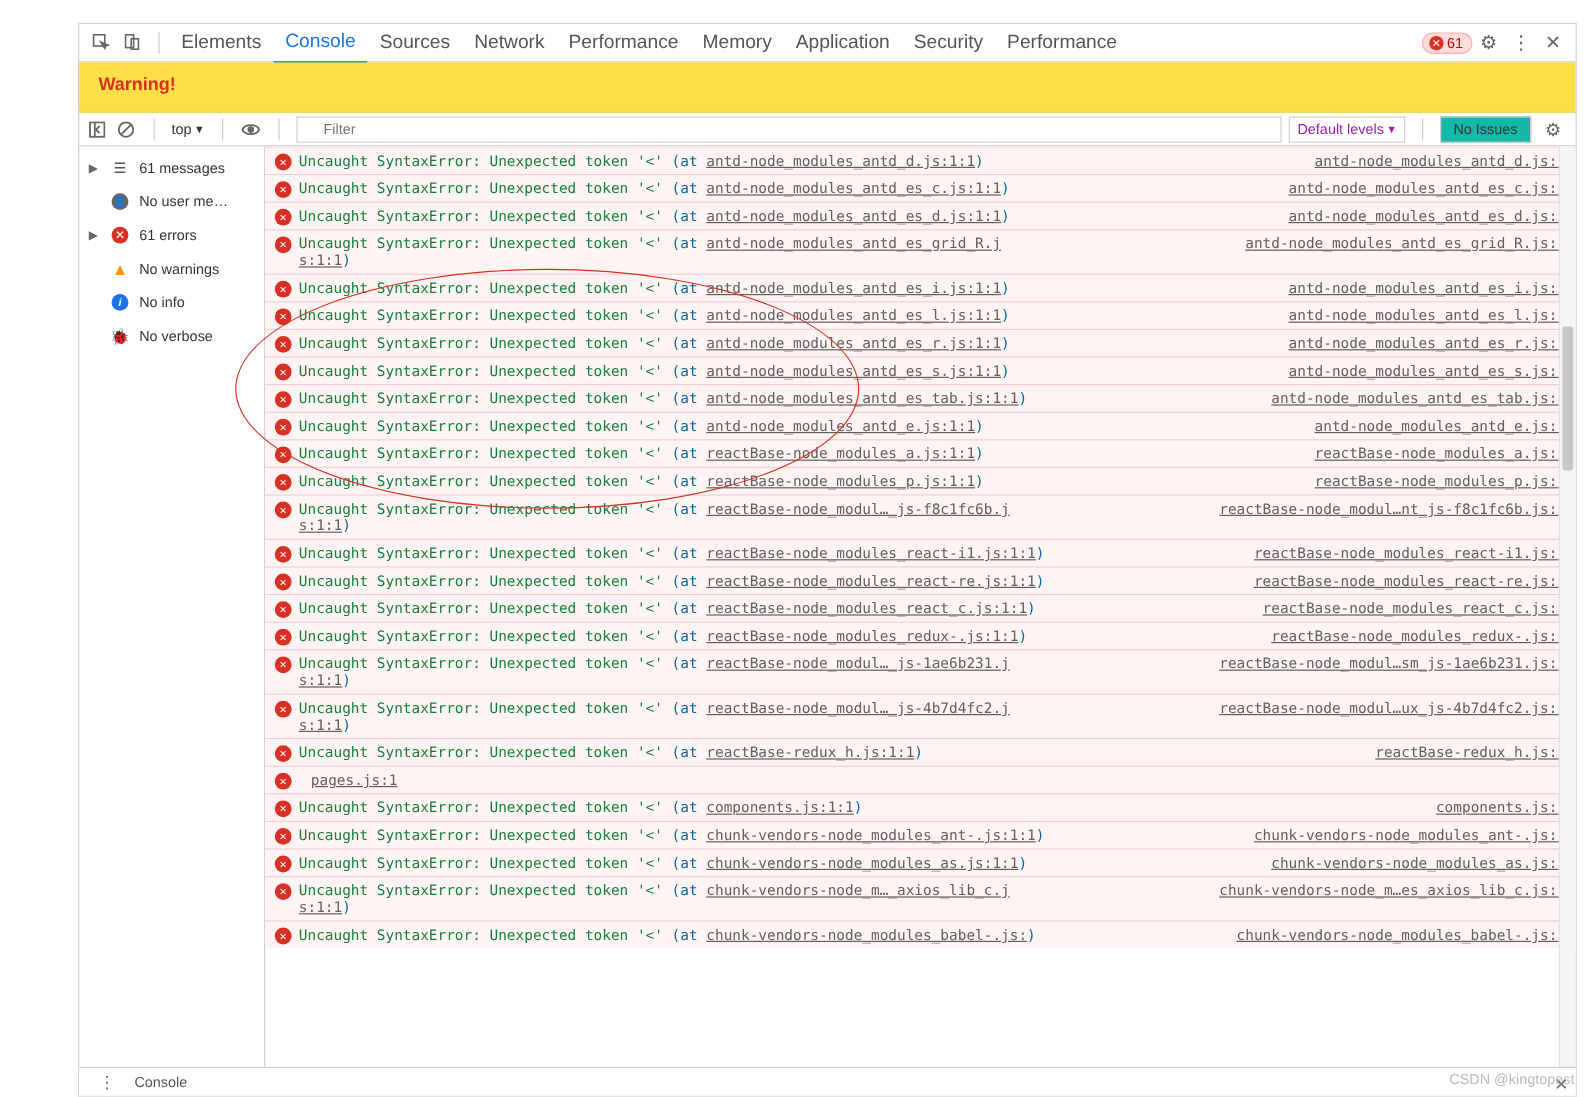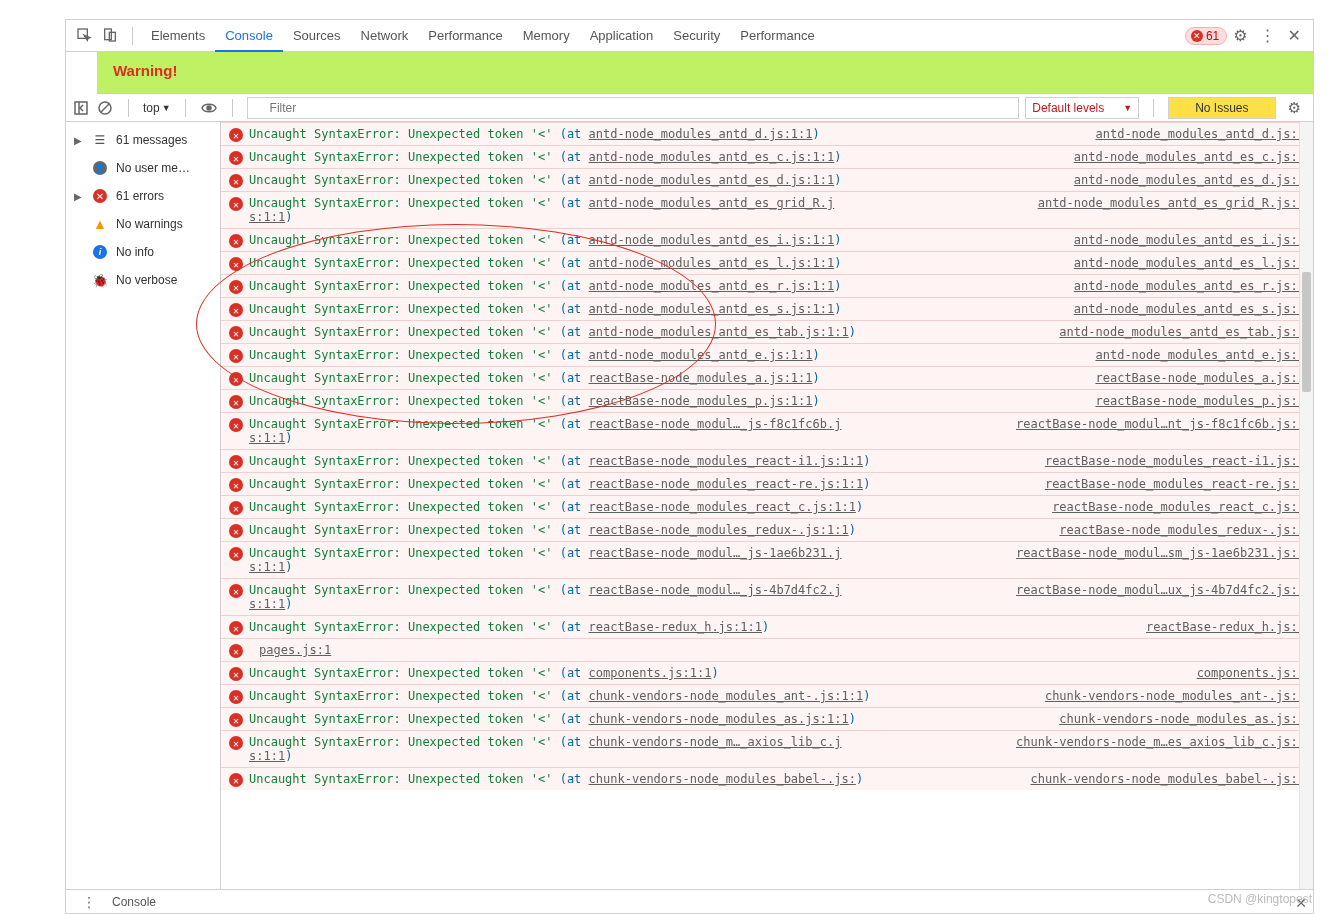--- a/index.html
+++ b/index.html
@@ -1,35 +1,35 @@
 <!DOCTYPE html>
 <html><head>
 <meta charset="utf-8">
 <style>
 *{box-sizing:border-box;margin:0;padding:0;}
 body{font-family:"Segoe UI",Arial,sans-serif;font-size:12px;color:#333;background:#fff;width:1328px;height:914px;overflow:hidden;position:relative;}
 .panel{position:absolute;left:65px;top:19px;right:14px;bottom:0;border:1px solid #d0d0d0;display:flex;flex-direction:column;}
 .tabbar{height:32px;border-bottom:1px solid #d0d0d0;display:flex;align-items:center;padding:0 6px;gap:0;}
 .dev-icon{display:inline-block;width:18px;height:18px;margin:0 4px;color:#666;}
 .vsep{width:1px;height:18px;background:#ccc;margin:0 8px;}
-.tab{padding:7px 10px;color:#555;cursor:pointer;font-size:13px;}
+.tab{padding:7px 10px;color:#555;cursor:pointer;font-size:16px;}
 .tab.active{color:#1a73e8;border-bottom:2px solid#1a73e8;margin-bottom:-1px;}
 .tab-spacer{flex:1;}
 .err-pill{background:#fdd;border:1px solid #f7b0b0;border-radius:9px;padding:1px 7px 1px 5px;display:flex;align-items:center;gap:3px;color:#c00;font-size:12px;}
 .err-pill .x{background:#d93025;color:#fff;border-radius:50%;width:12px;height:12px;font-size:9px;display:flex;align-items:center;justify-content:center;}
 .gear,.kebab,.close{font-size:16px;color:#666;padding:4px 6px;cursor:pointer;}
-.warning-box{background:#bef264;border-bottom:1px solid #e8d16b;padding:10px 16px;margin-left:31px;}
+.warning-box{background:#fde047;border-bottom:1px solid #e8d16b;padding:10px 16px;}
 .warning-box h3{color:#d93025;font-size:15px;margin-bottom:4px;}
 .warning-box p{color:#444;font-size:12px;}
 .toolbar{height:28px;border-bottom:1px solid #d0d0d0;display:flex;align-items:center;padding:0 6px;gap:6px;position:relative;}
 .tool-ic{width:18px;height:18px;color:#666;display:flex;align-items:center;justify-content:center;cursor:pointer;}
 .ctx{color:#333;font-size:12px;display:flex;align-items:center;gap:2px;cursor:pointer;}
 .filter-input{flex:1;border:1px solid #d0d0d0;height:22px;padding:0 22px;font-size:12px;color:#888;}
-.levels{border:1px solid #d0d0d0;height:22px;padding:0 6px;font-size:12px;color:#b91c1c;display:flex;align-items:center;gap:19px;justify-content:center;}
-.issues-btn{border:1px solid #d0d0d0;height:22px;padding:0 26px;font-size:12px;color:#333;background:#fde047;cursor:pointer;}
+.levels{border:1px solid #d0d0d0;height:22px;padding:0 6px;font-size:12px;color:#a21caf;display:flex;align-items:center;gap:2px;justify-content:center;}
+.issues-btn{border:1px solid #d0d0d0;height:22px;padding:0 10px;font-size:12px;color:#333;background:#14b8a6;cursor:pointer;}
 .main{flex:1;display:flex;overflow:hidden;position:relative;}
 .sidebar{width:155px;border-right:1px solid #d0d0d0;padding-top:4px;}
 .side-row{display:flex;align-items:center;gap:8px;padding:6px 8px 6px 8px;color:#333;cursor:pointer;}
 .side-row .arrow{width:10px;color:#666;font-size:10px;}
 .side-ic{width:16px;height:16px;display:flex;align-items:center;justify-content:center;}
 .ic-list{color:#555;}
 .ic-user{background:#666;color:#fff;border-radius:50%;width:14px;height:14px;font-size:9px;display:flex;align-items:center;justify-content:center;}
 .ic-err{background:#d93025;color:#fff;border-radius:50%;width:14px;height:14px;font-size:10px;display:flex;align-items:center;justify-content:center;}
 .ic-warn{color:#f29900;font-size:14px;}
 .ic-info{background:#1a73e8;color:#fff;border-radius:50%;width:14px;height:14px;font-size:9px;font-style:italic;display:flex;align-items:center;justify-content:center;font-weight:bold;}

